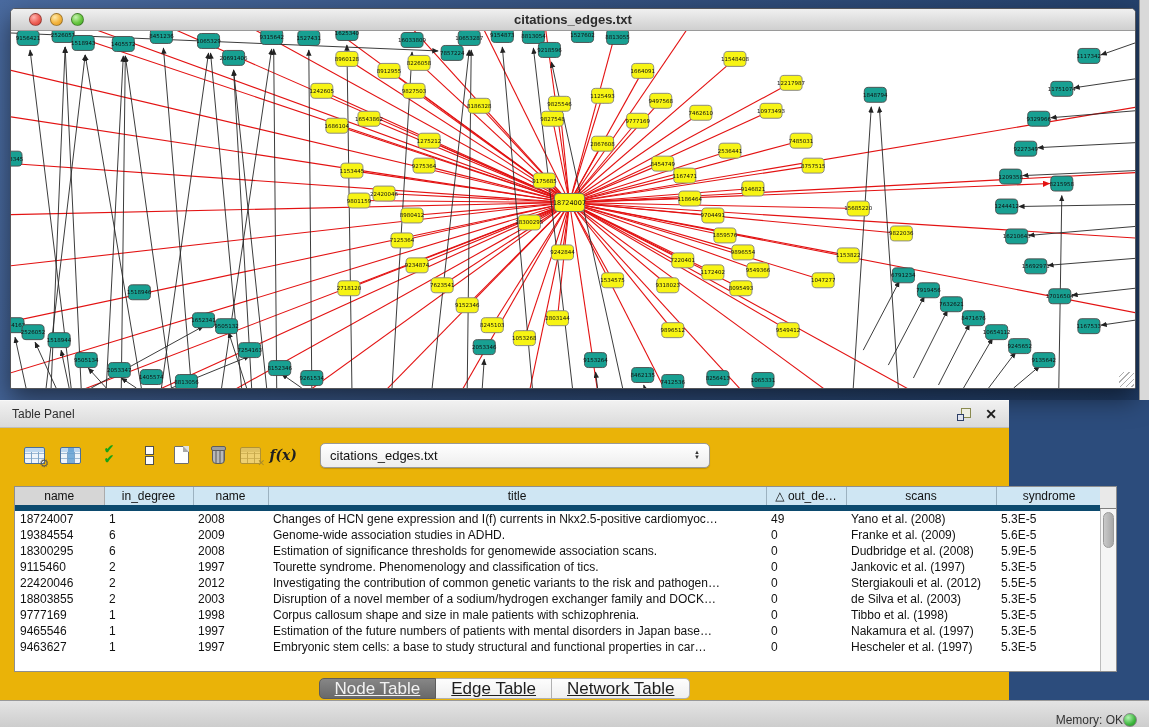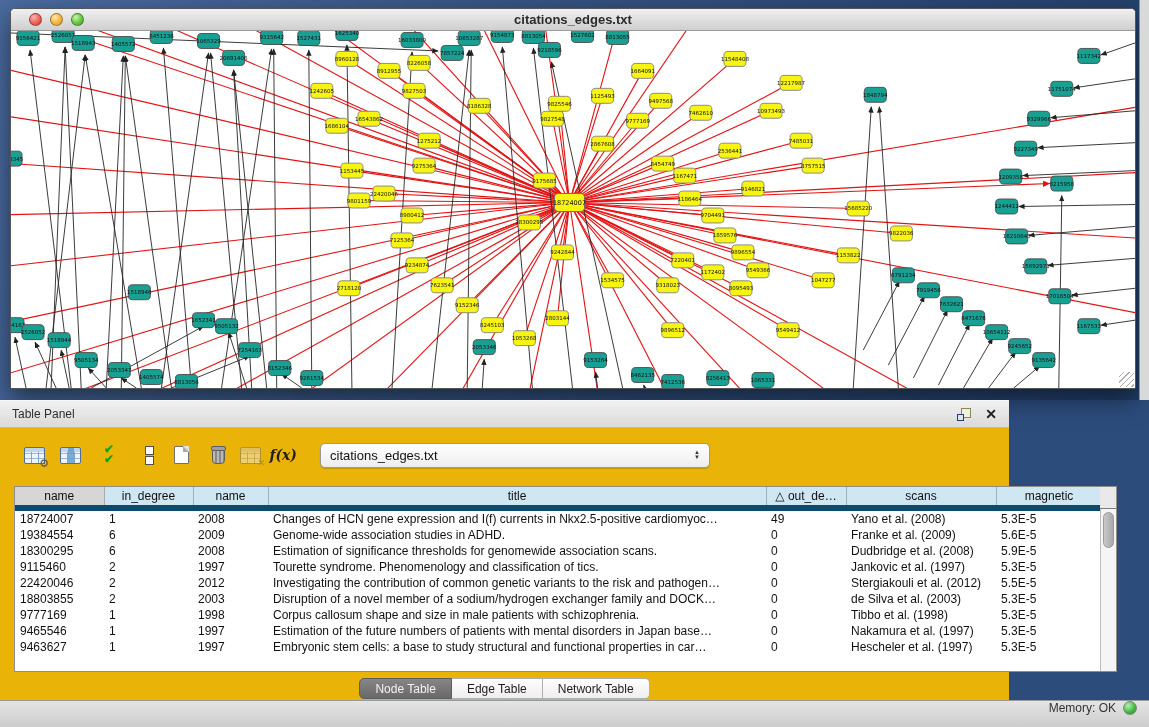--- a/index.html
+++ b/index.html
@@ -75,29 +75,29 @@
     font-weight:normal; font-size:12px; height:21px; text-align:center; padding:0 4px;
     white-space:nowrap; overflow:hidden; color:#111; }
   th.gray { background:#d6d6d6; border-right:1px solid #ababab; }
   td { font-size:12px; height:16px; line-height:16px; padding:0 5px; white-space:nowrap; overflow:hidden; color:#111; }
   .vscroll-cap { position:absolute; right:0; top:0; width:16px; height:22px; background:#e9e9e9; border-bottom:1px solid #7e7e7e; }
   .vscroll { position:absolute; right:0; top:22px; bottom:0; width:16px; background:#f5f5f5; border-left:1px solid #bcbcbc; }
   .thumb { position:absolute; left:2px; right:2px; top:3px; height:36px; border-radius:6px;
     background:linear-gradient(90deg,#c9c9c9,#a8a8a8); border:1px solid #9a9a9a; }
 
   .tabs { position:absolute; top:250px; left:0; width:100%; display:flex; justify-content:center; }
-  .tab { height:21px; line-height:20px; padding:0 15px; font-size:12px; color:#1d1d1d;
-    background:linear-gradient(#fdfdfd,#efefef); border:1px solid #b0b0b0; border-left:none; }
+  .tab { height:21px; line-height:20px; padding:0 15px; font-size:17px; color:#1d1d1d;
+    background:linear-gradient(#fdfdfd,#efefef); border:1px solid #b0b0b0; border-left:none;text-decoration:underline; }
   .tab:first-child { border-left:1px solid #b0b0b0; border-radius:5px 0 0 5px; }
   .tab:last-child { border-radius:0 5px 5px 0; }
   .tab.sel { background:linear-gradient(#868686,#696969); color:#f2f2f2; border-color:#5c5c5c; }
 
   .statusbar { position:absolute; left:0; top:700px; width:1149px; height:27px;
     background:linear-gradient(#e4e4e4,#cdcdcd); border-top:1px solid #999;
-    display:flex; align-items:flex-start; justify-content:flex-end; gap:7px; padding-right:12px;
+    display:flex; align-items:flex-end; justify-content:flex-end; padding-right:12px;
     font-size:12px; color:#333; }
   .mem-dot { width:14px; height:14px; border-radius:50%; border:1px solid #858585;
     background:radial-gradient(circle at 35% 30%,#b2f4b2,#3db53d 60%,#1f8f1f); }
 </style>
 </head>
 <body>
 
 <div class="stage">
 
   <div class="desktop">
@@ -559,21 +559,21 @@
               <col style="width: 106px;">
             </colgroup>
           <thead>
               <tr id="hdr-row">
                 <th class="gray">name</th>
                 <th>in_degree</th>
                 <th>name</th>
                 <th>title</th>
                 <th>△ out_de…</th>
                 <th>scans</th>
-                <th>magnetic</th>
+                <th>syndrome</th>
               </tr>
             </thead>
           <tbody id="tbody">
               <tr>
                 <td>18724007</td>
                 <td>1</td>
                 <td>2008</td>
                 <td>Changes of HCN gene expression and I(f) currents in Nkx2.5-positive cardiomyoc…</td>
                 <td>49</td>
                 <td>Yano et al. (2008)</td>

